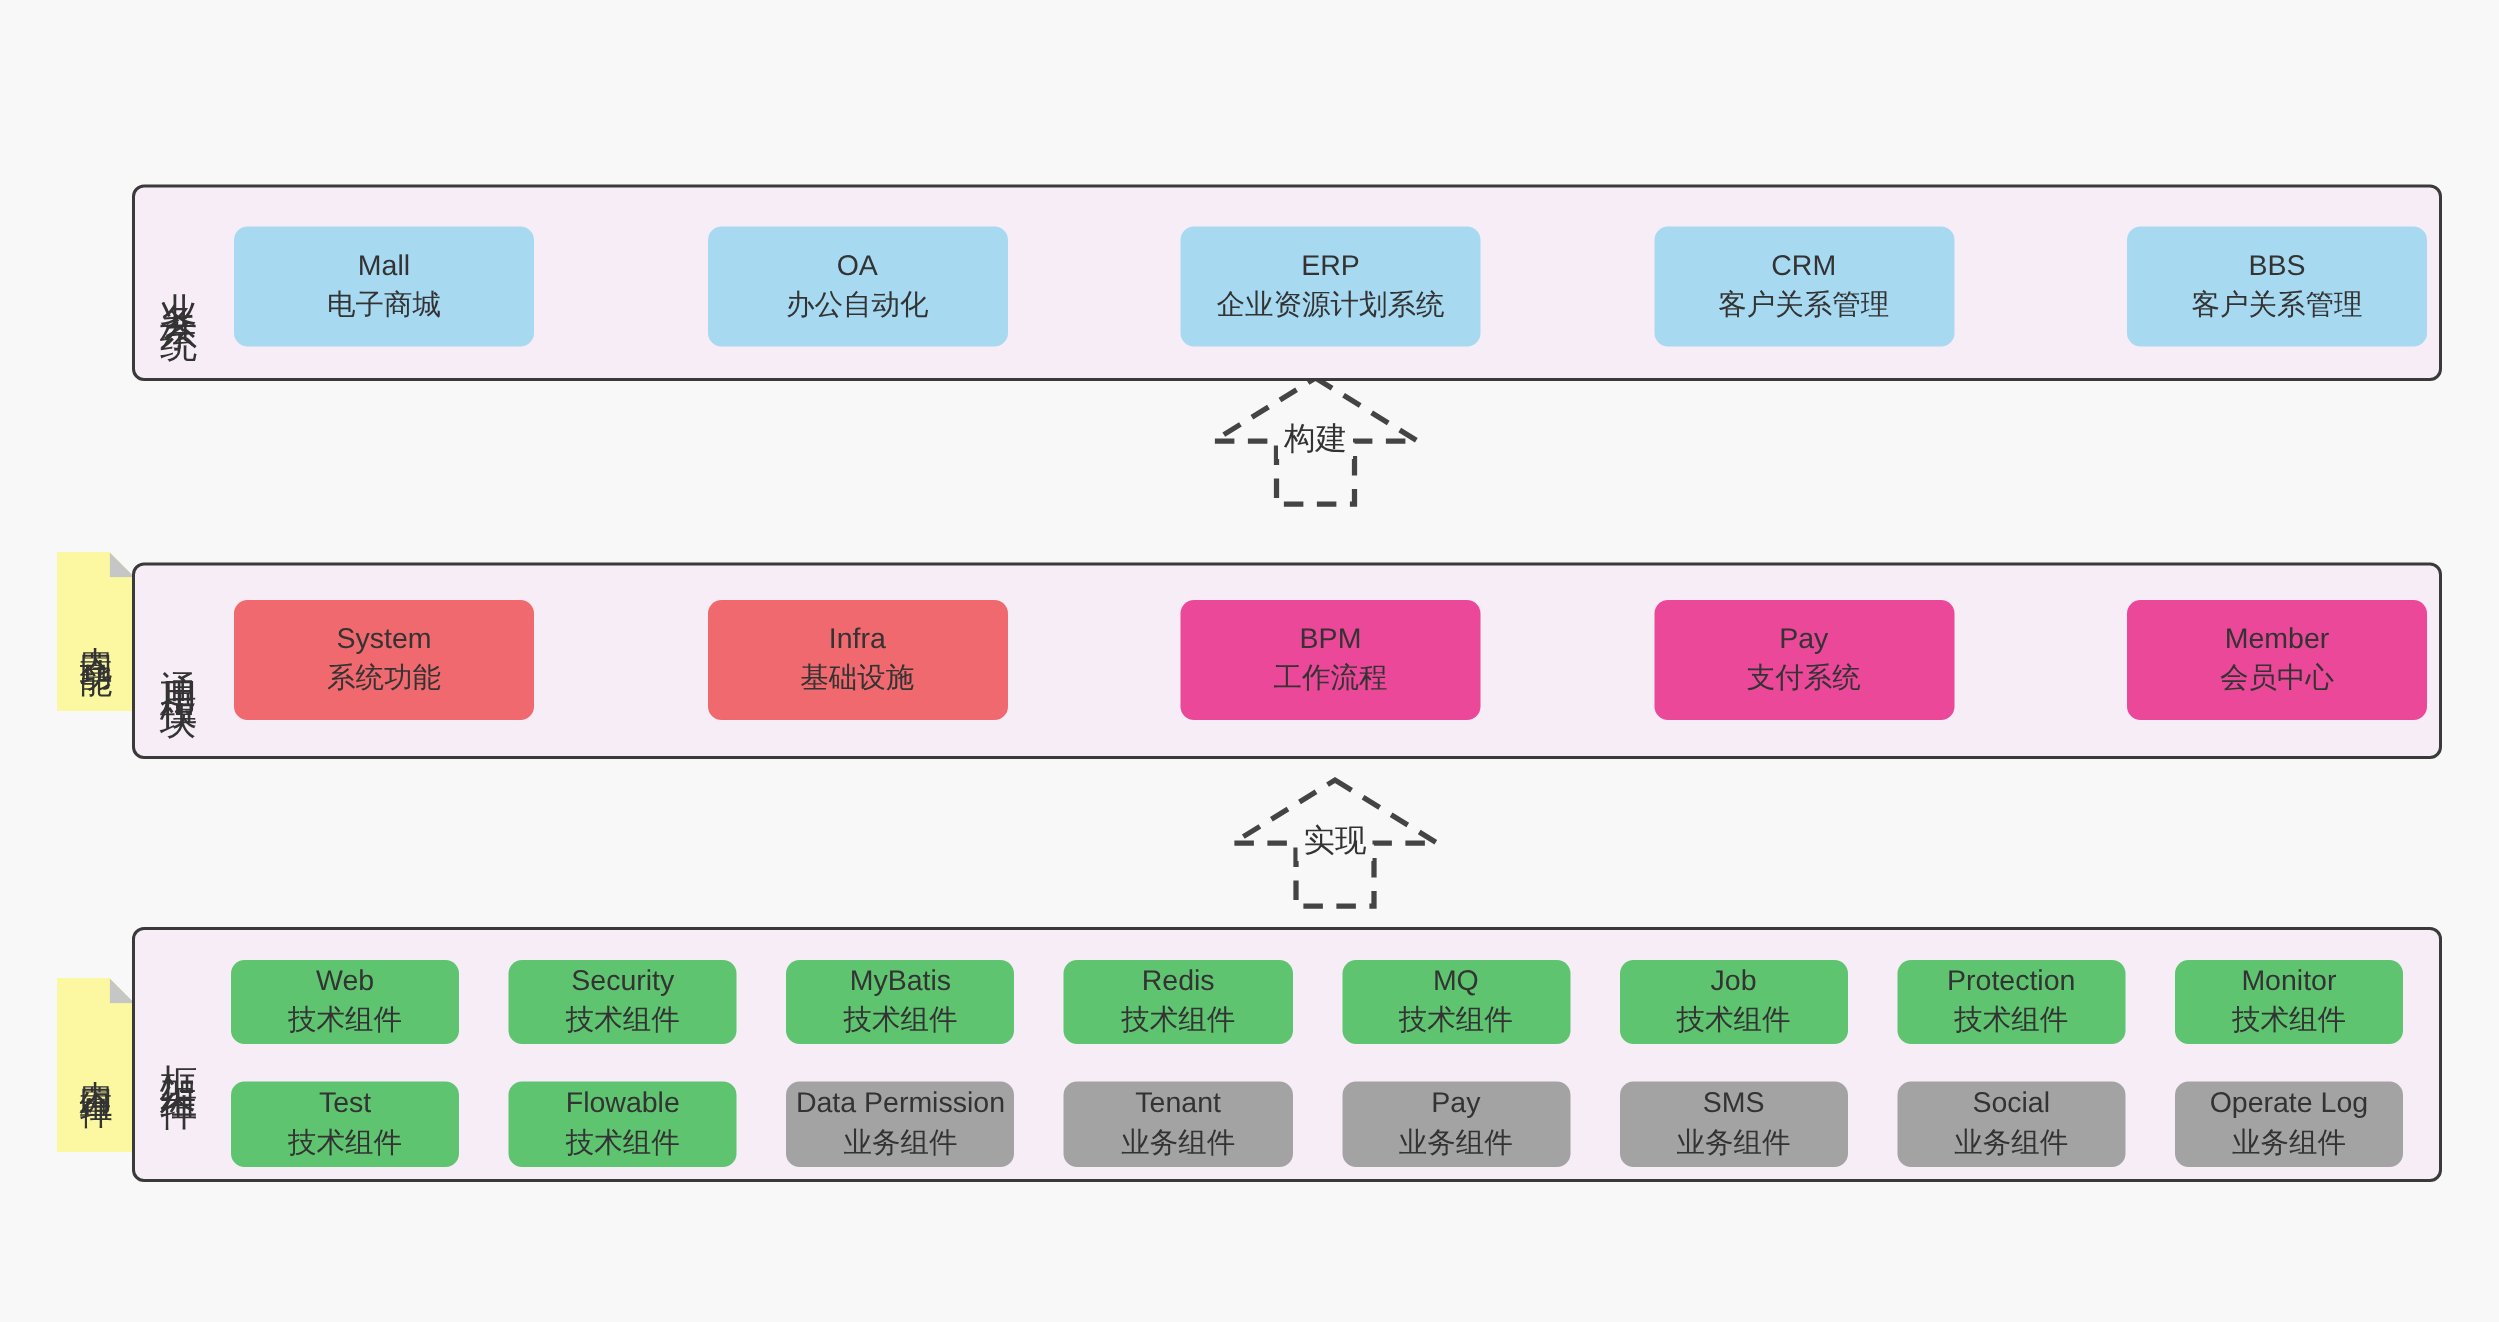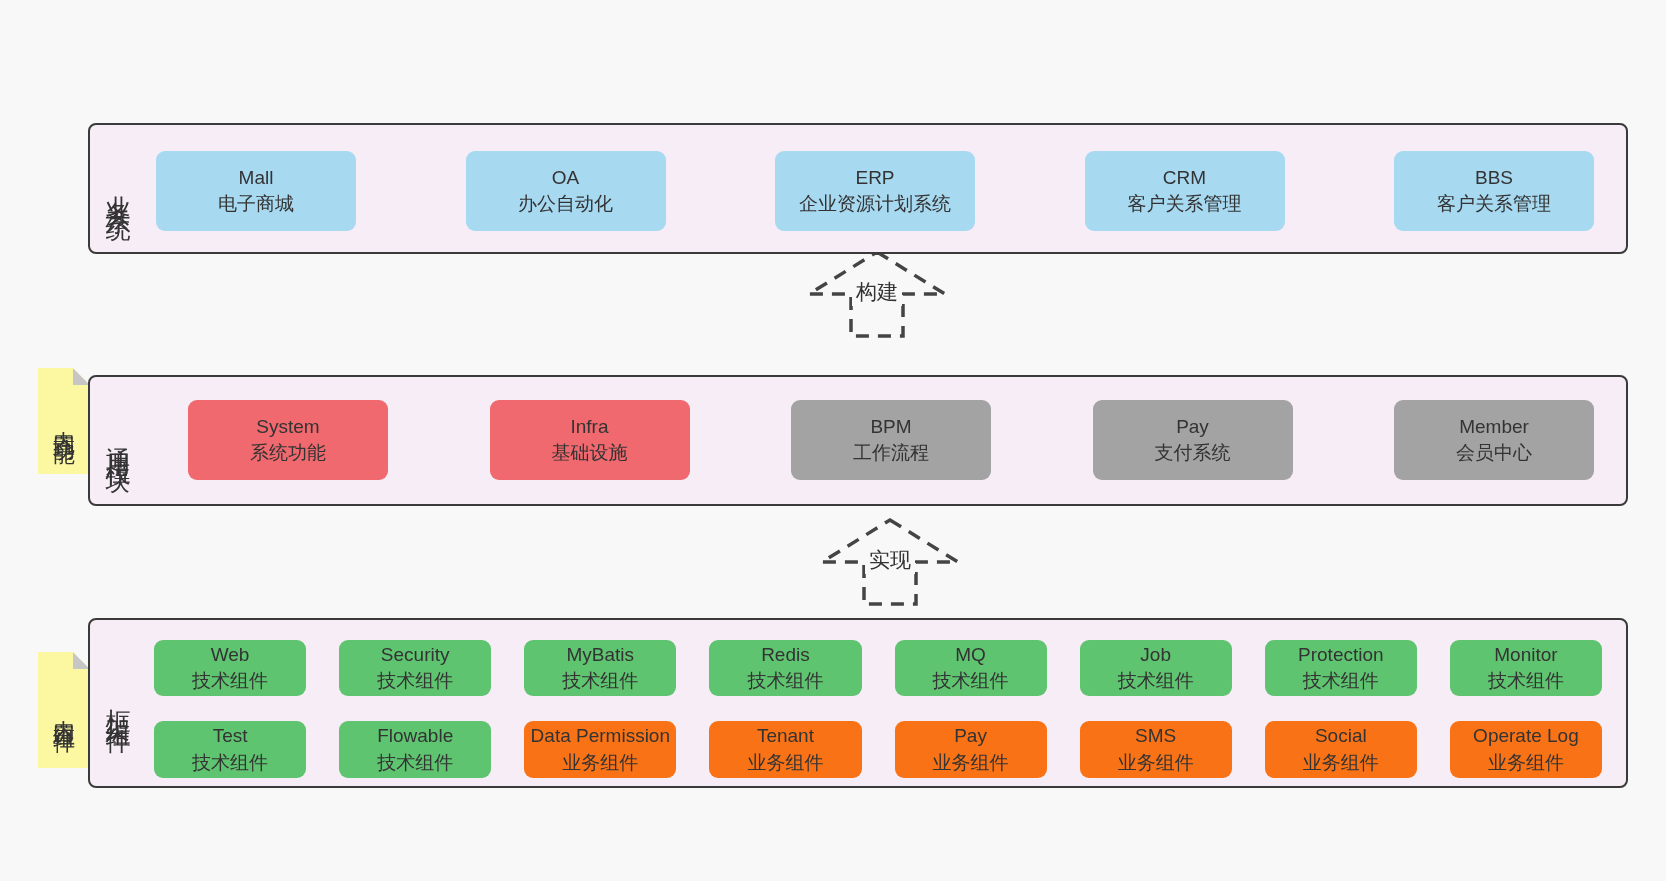--- a/index.html
+++ b/index.html
@@ -21,44 +21,44 @@
     position:absolute; left:12px; top:0; bottom:0;
     display:flex; align-items:center; justify-content:center; width:34px;
   }
   .band-label span {
     writing-mode:vertical-rl; text-orientation:upright;
     font-size:25px; letter-spacing:7px; color:#333;
   }
 
   
   .box-row {
-    position:absolute; left:66px; right:32px; height:80px;
+    position:absolute; left:66px; right:8px; height:80px;
     display:flex; justify-content:space-between;
   }
   #band-1 .box-row { top:26px; }
-  #band-2 .box-row { top:23px;margin-left:32px; }
+  #band-2 .box-row { top:23px; }
   .box-row .mbox { width:200px; }
 
   
   .box-grid {
     position:absolute; left:64px; right:24px; top:20px; bottom:18px;
     display:grid; grid-template-columns:repeat(8,1fr); gap:25px 33px;
   }
 
   .mbox {
     border-radius:9px;
     display:flex; flex-direction:column; align-items:center; justify-content:center;
     text-align:center; font-size:19px; line-height:1.38; color:#333;
     padding:2px 6px;
   }
   .blue       { background:#a7d9f1; }
   .red        { background:#f0696e; }
-  .pink       { background:#a3a3a3; }
+  .pink       { background:#ec4899; }
   .green      { background:#5fc470; }
-  .lightgreen { background:#f97316; }
+  .lightgreen { background:#a3a3a3; }
 
   
   .note {
     position:absolute; left:38px; width:52px; background:#fbf8a1; z-index:0;
     clip-path:polygon(0 0, calc(100% - 17px) 0, 100% 17px, 100% 100%, 0 100%);
     display:flex; align-items:center; justify-content:center;
   }
   #note-2 { top:368px; height:106px; }
   #note-3 { top:652px; height:116px; }
   .note::after {

